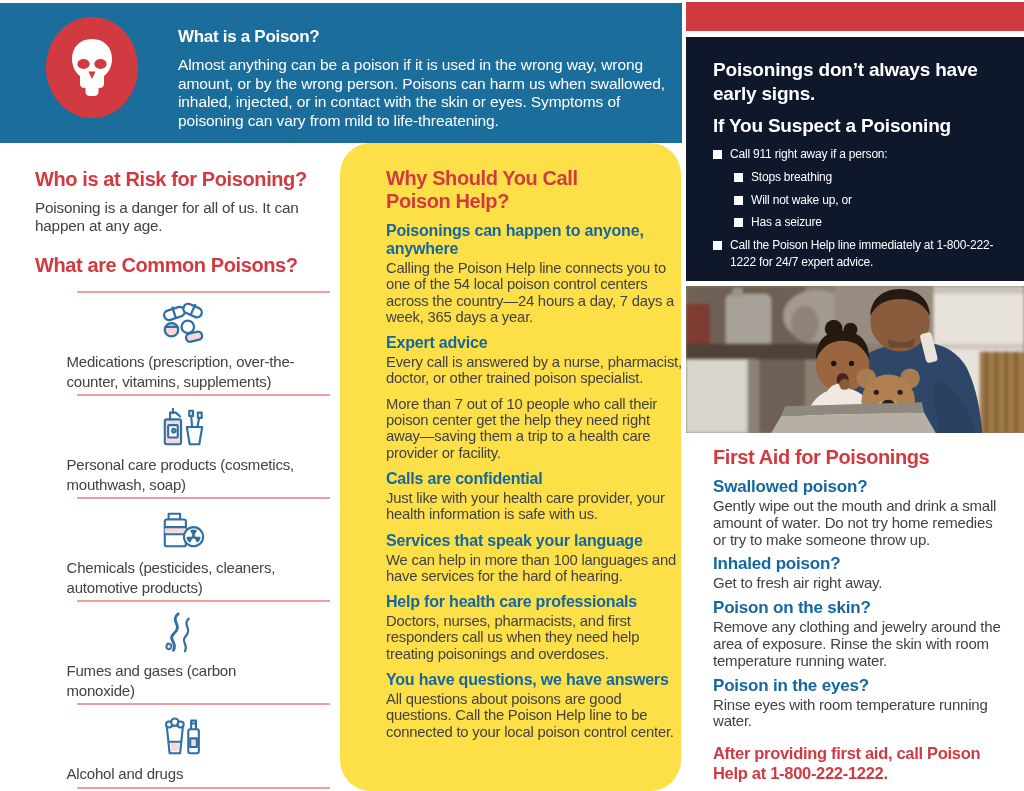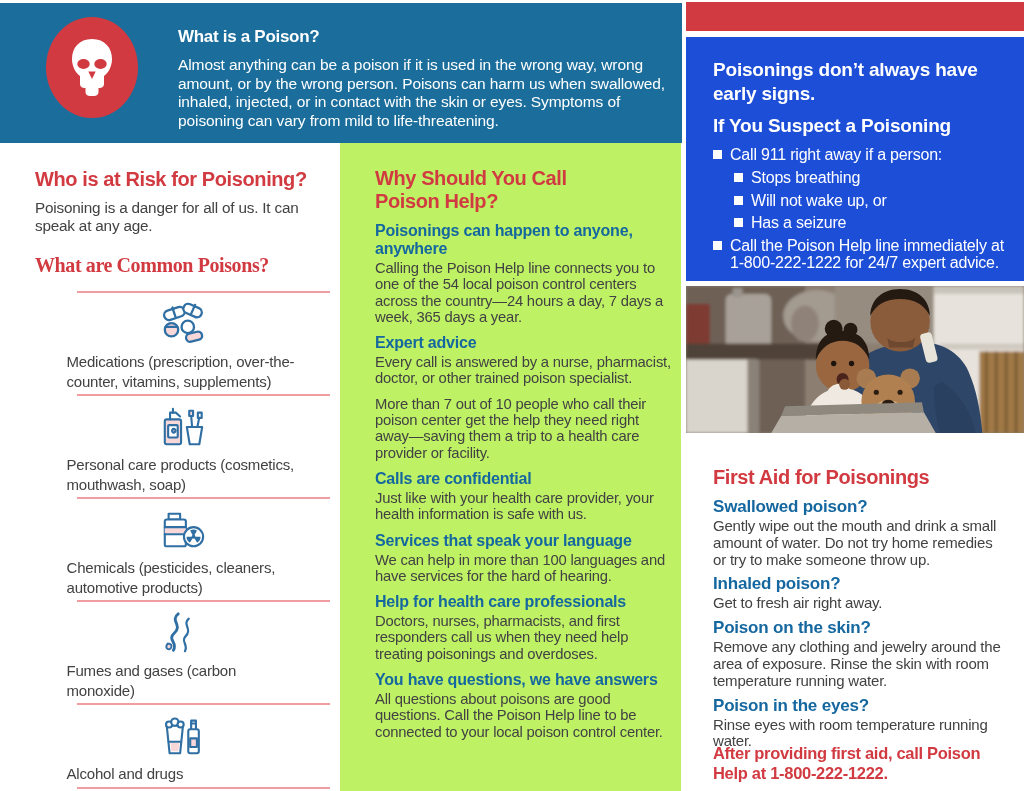--- a/index.html
+++ b/index.html
@@ -12,50 +12,50 @@
   .skull-badge{position:absolute;left:46px;top:14px;width:92px;height:101px;background:#d23a41;border-radius:50%;}
   .skull-badge svg{position:absolute;left:24px;top:20px;}
   .header-content{position:absolute;left:178px;top:24px;width:492px;color:#fff;}
   .header-title{font-size:17px;font-weight:bold;letter-spacing:-0.3px;margin:0 0 9px;}
   .header-body{font-size:15.5px;line-height:18.6px;margin:0;letter-spacing:-0.1px;}
 
   
   .col-left{position:absolute;left:35px;top:168px;width:300px;}
   .red-h{color:#d23a41;font-weight:bold;font-size:20px;white-space:nowrap;margin:0 0 8px;letter-spacing:-0.4px;}
   .intro{font-size:15.3px;line-height:17.5px;margin:0 0 20px;width:292px;letter-spacing:-0.2px;}
-  .red-h.second{margin:0 0 14px;font-family:Liberation Serif, serif;}
+  .red-h.second{margin:0 0 14px;}
   .poison-list{width:295px;}
   .list-divider{height:2px;background:#ef9da0;margin-left:42px;}
   .poison-item{display:flex;align-items:center;min-height:55px;padding:3px 0;flex-direction:column;}
   .poison-item.tall{min-height:62px;}
   .p-icon{flex:0 0 56px;display:flex;align-items:center;}
   .p-label{font-size:15px;line-height:19.5px;width:232px;letter-spacing:-0.2px;}
   .cta{color:#d23a41;font-weight:bold;font-size:16.5px;line-height:20.5px;margin-top:32px;width:312px;letter-spacing:-0.3px;}
 
   
-  .col-mid{position:absolute;left:340px;top:143px;width:341px;height:648px;background:#bef264;
-           box-sizing:border-box;padding:24px 12px 0 35px;}
+  .col-mid{position:absolute;left:340px;top:143px;width:341px;height:648px;background:#fde047;
+           box-sizing:border-box;padding:24px 12px 0 46px;border-radius:31px;}
   .mid-h{color:#d23a41;font-size:20px;font-weight:bold;line-height:23px;width:250px;margin:0 0 9px;letter-spacing:-0.4px;}
   .mid-sec{margin-bottom:9px;}
   .mid-sec h3{color:#1567a0;font-size:16px;line-height:18px;margin:0 0 2px;letter-spacing:-0.2px;}
   .mid-sec p{font-size:14.8px;line-height:16.3px;margin:0;width:300px;letter-spacing:-0.2px;}
 
   
   .col-right{position:absolute;left:686px;top:0;width:338px;height:791px;}
   .red-bar{position:absolute;left:0;top:2px;width:338px;height:29px;background:#d23a41;}
-  .alert-box{position:absolute;left:0;top:37px;width:338px;height:244px;background:#1d4ed8;
+  .alert-box{position:absolute;left:0;top:37px;width:338px;height:244px;background:#0f172a;
              box-sizing:border-box;padding:21px 8px 0 27px;color:#fff;}
   .alert-h{font-size:19px;font-weight:bold;line-height:23.5px;margin:0 0 9px;width:270px;letter-spacing:-0.2px;}
   .alert-h.h2{margin:0 0 8px;width:300px;}
-  .b-row{display:flex;margin-bottom:6px;font-size:16px;line-height:17.5px;letter-spacing:-0.2px;}
+  .b-row{display:flex;margin-bottom:6px;font-size:12px;line-height:17.5px;letter-spacing:-0.2px;}
   .b-row.sub{margin-left:21px;margin-bottom:5px;}
   .sq{flex:0 0 9px;width:9px;height:9px;background:#fff;margin:4px 8px 0 0;}
   .b-text{flex:1;}
   .photo-wrap{position:absolute;left:0;top:286px;width:338px;height:147px;overflow:hidden;}
-  .first-aid{position:absolute;left:27px;top:466px;width:300px;}
+  .first-aid{position:absolute;left:27px;top:446px;width:300px;}
   .fa-h{color:#d23a41;font-size:20px;font-weight:bold;margin:0 0 8px;letter-spacing:-0.4px;}
   .fa-sec{margin-bottom:6px;}
   .fa-sec h3{color:#1567a0;font-size:17px;line-height:19px;margin:0 0 2px;letter-spacing:-0.2px;}
   .fa-sec p{font-size:15px;line-height:16.8px;margin:0;width:290px;letter-spacing:-0.2px;}
   .closing{position:absolute;left:27px;top:726px;width:300px;color:#d23a41;font-weight:bold;
            font-size:16.5px;line-height:20.5px;letter-spacing:-0.3px;}
 </style>
 </head>
 <body>
 
@@ -71,21 +71,21 @@
       </svg>
     </div>
     <div class="header-content">
       <h1 class="header-title">What is a Poison?</h1>
       <p class="header-body">Almost anything can be a poison if it is used in the wrong way, wrong amount, or by the wrong person. Poisons can harm us when swallowed, inhaled, injected, or in contact with the skin or eyes. Symptoms of poisoning can vary from mild to life-threatening.</p>
     </div>
   </div>
 
   <div class="col-left">
     <h2 class="red-h">Who is at Risk for Poisoning?</h2>
-    <p class="intro">Poisoning is a danger for all of us. It can speak at any age.</p>
+    <p class="intro">Poisoning is a danger for all of us. It can happen at any age.</p>
     <h2 class="red-h second">What are Common Poisons?</h2>
 
     <div class="poison-list">
       <div class="list-divider"></div>
       <div class="poison-item tall">
         <span class="p-icon">
           <svg width="46" height="46" viewBox="0 0 48 48" fill="none" stroke="#2f6fa3" stroke-width="2.4" stroke-linecap="round" stroke-linejoin="round">
             <rect x="4" y="8" width="22" height="10" rx="5" fill="#fff" transform="rotate(-18 15 13)"></rect>
             <line x1="15" y1="6.5" x2="15" y2="16.5" transform="rotate(-18 15 13)"></line>
             <rect x="24" y="5" width="20" height="10" rx="5" fill="#fff" transform="rotate(24 34 10)"></rect>

